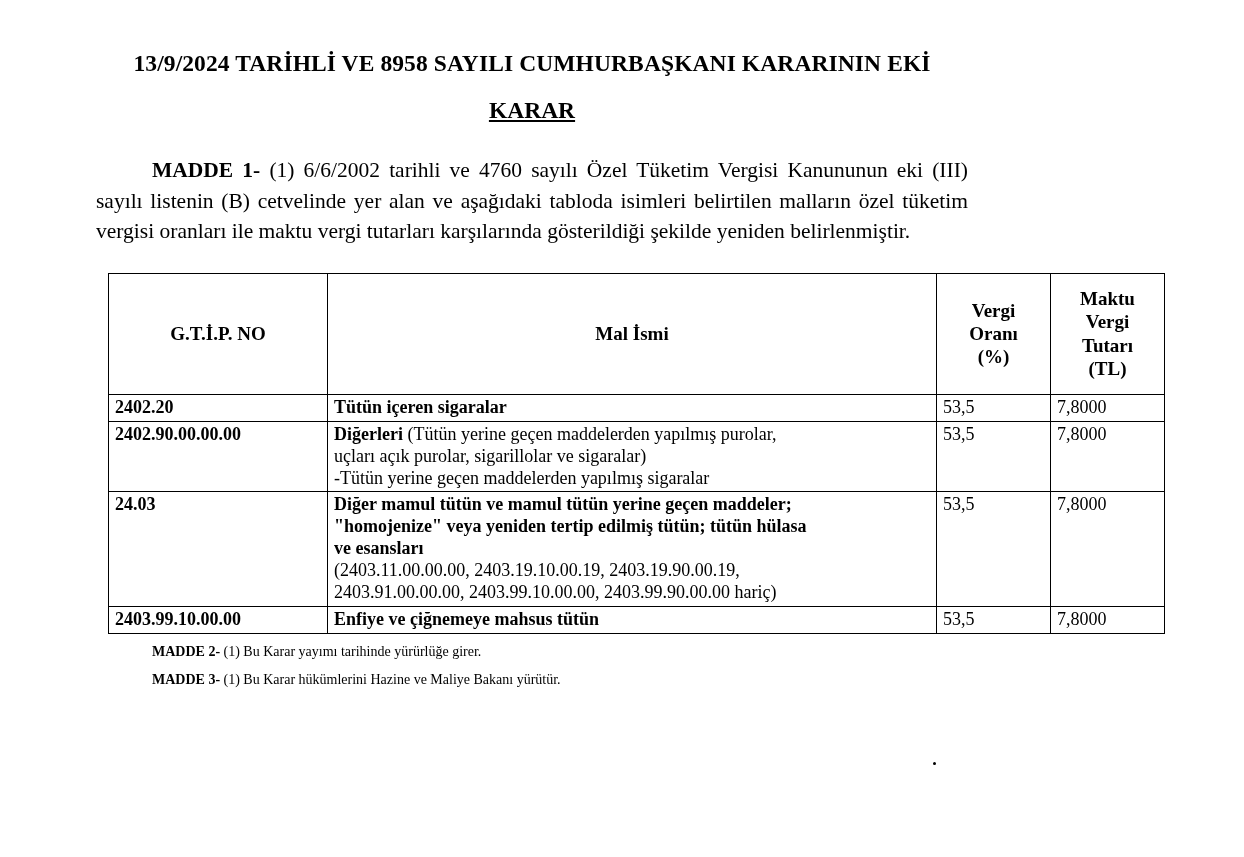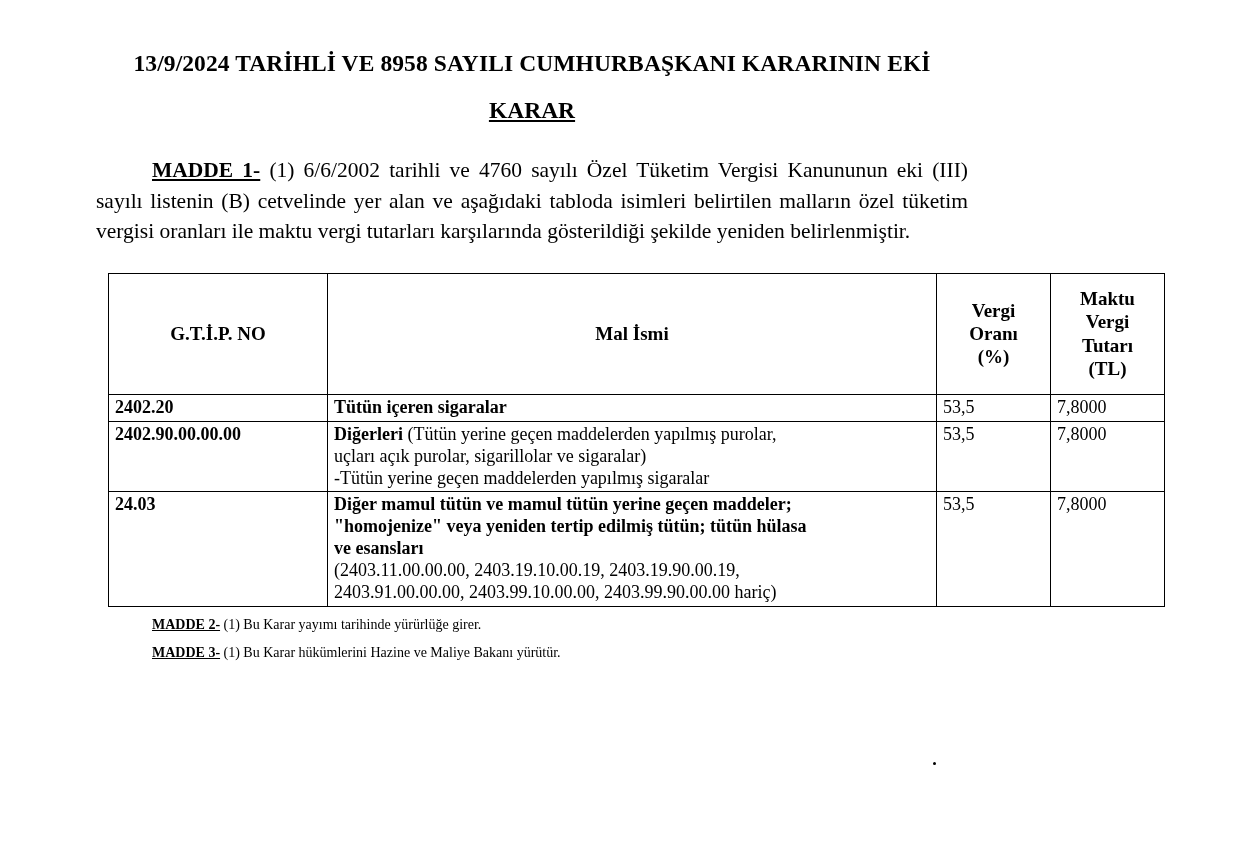--- a/index.html
+++ b/index.html
@@ -44,21 +44,20 @@
     text-justify: inter-word;
     line-height: 1.42;
     margin: 30px 0 0 0;
   }
   .body-par .indent {
     display: inline-block;
     width: 56px;
   }
   .madde-label {
     font-weight: bold;
-    text-decoration: underline;
   }
   table.tax-table {
     border-collapse: collapse;
     width: 1020px;
     margin: 26px 0 0 12px;
     table-layout: fixed;
   }
   table.tax-table th,
   table.tax-table td {
     border: 1.5px solid #000000;
@@ -178,20 +177,28 @@
           <div class="bold-run">Diğer mamul tütün ve mamul tütün yerine geçen maddeler;</div>
           <div class="bold-run">"homojenize" veya yeniden tertip edilmiş tütün; tütün hülasa</div>
           <div class="bold-run">ve esansları</div>
           <div>(2403.11.00.00.00, 2403.19.10.00.19, 2403.19.90.00.19,</div>
           <div>2403.91.00.00.00, 2403.99.10.00.00, 2403.99.90.00.00 hariç)</div>
         </td>
         <td class="c-num num-top">53,5</td>
         <td class="c-num num-top">7,8000</td>
       </tr>
 
+      <tr>
+        <td class="c-gtip">2403.99.10.00.00</td>
+        <td class="c-mal">
+          <span class="bold-run">Enfiye ve çiğnemeye mahsus tütün</span>
+        </td>
+        <td class="c-num">53,5</td>
+        <td class="c-num">7,8000</td>
+      </tr>
 
     </tbody>
   </table>
 
   <p class="after-par">
     <span class="indent"></span><span class="madde-label">MADDE 2-</span> <span>(1) Bu Karar yayımı tarihinde yürürlüğe girer.</span>
   </p>
 
   <p class="after-par">
     <span class="indent"></span><span class="madde-label">MADDE 3-</span> <span>(1) Bu Karar hükümlerini Hazine ve Maliye Bakanı yürütür.</span>

